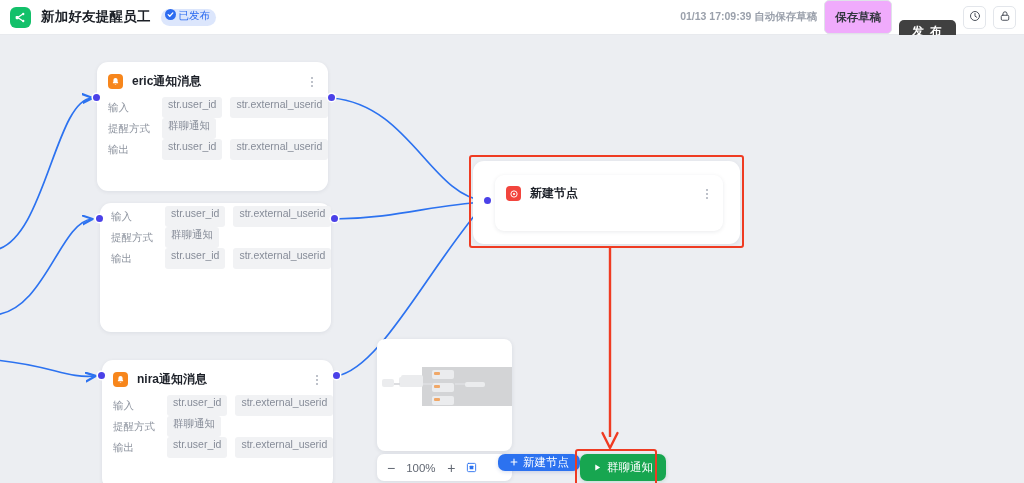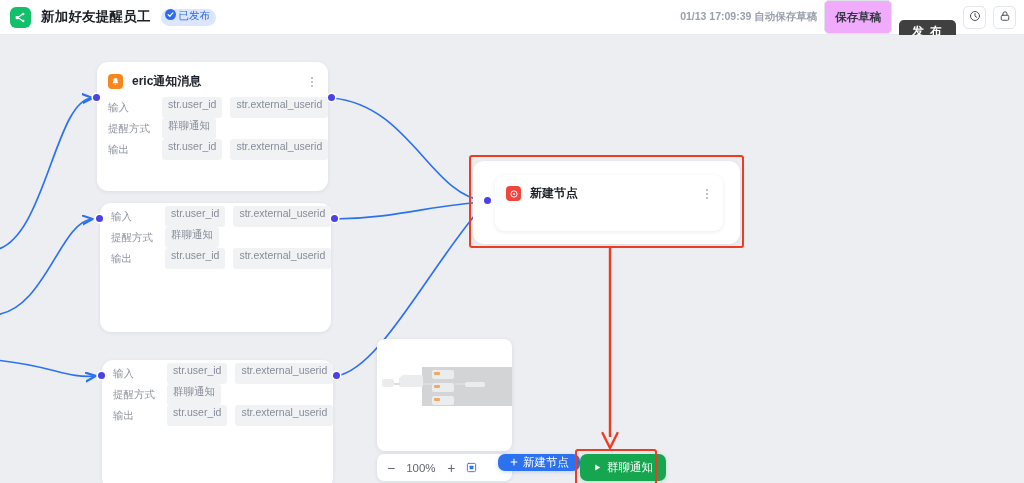--- a/index.html
+++ b/index.html
@@ -286,20 +286,34 @@
           <span class="row-label">输出</span>
           <span class="pill">str.user_id</span>
           <span class="pill">str.external_userid</span>
         </div>
       </div>
     </div>
     <div class="dot" style="left:96px; top:180px;"></div>
     <div class="dot" style="left:331px; top:180px;"></div>
 
     <div class="node" style="left:102px; top:325px; width:231px; height:129px;">
+      <div class="node-head">
+        <span class="node-icon notify">
+          <svg width="9" height="9" viewBox="0 0 24 24" fill="#ffffff">
+            <path d="M12 2.6a5.6 5.6 0 0 0-5.6 5.6v4.2l-1.5 2.6a.9.9 0 0 0 .8 1.4h12.6a.9.9 0 0 0 .8-1.4l-1.5-2.6V8.2A5.6 5.6 0 0 0 12 2.6z"></path>
+            <path d="M9.6 18.4a2.5 2.5 0 0 0 4.8 0z"></path>
+          </svg>
+        </span>
+        <span class="node-title">nira通知消息</span>
+        <span class="node-menu">
+            <i></i>
+            <i></i>
+            <i></i>
+          </span>
+      </div>
       <div class="node-rows">
         <div class="node-row">
           <span class="row-label">输入</span>
           <span class="pill">str.user_id</span>
           <span class="pill">str.external_userid</span>
         </div>
         <div class="node-row">
           <span class="row-label">提醒方式</span>
           <span class="pill">群聊通知</span>
         </div>

